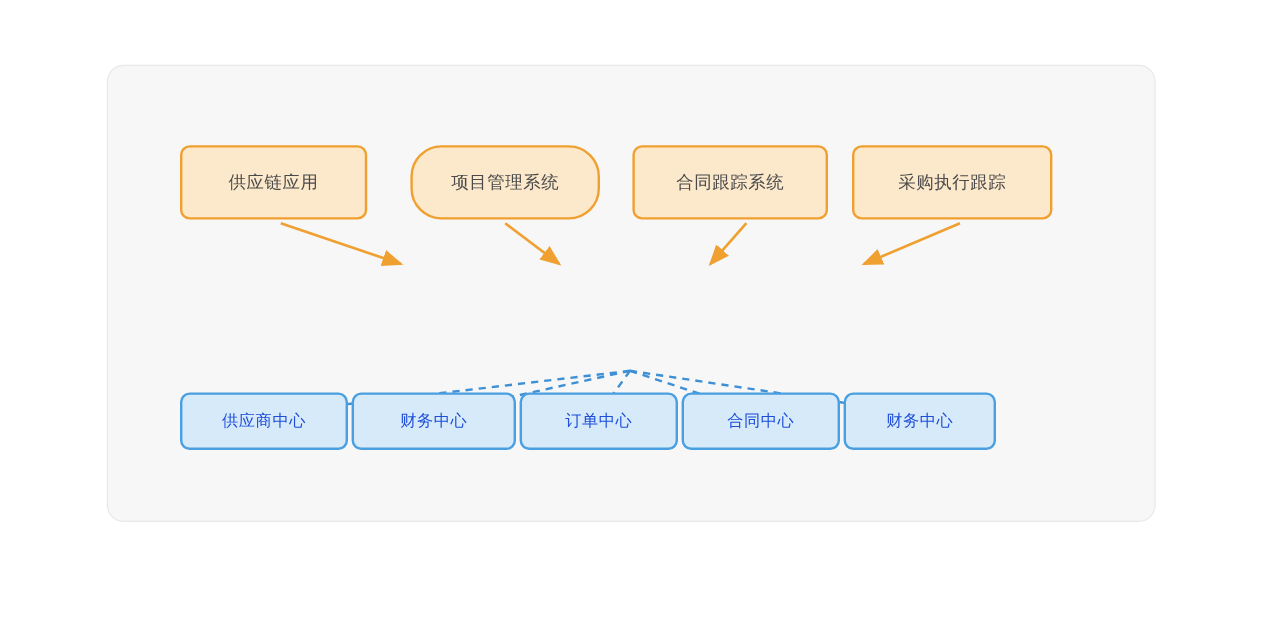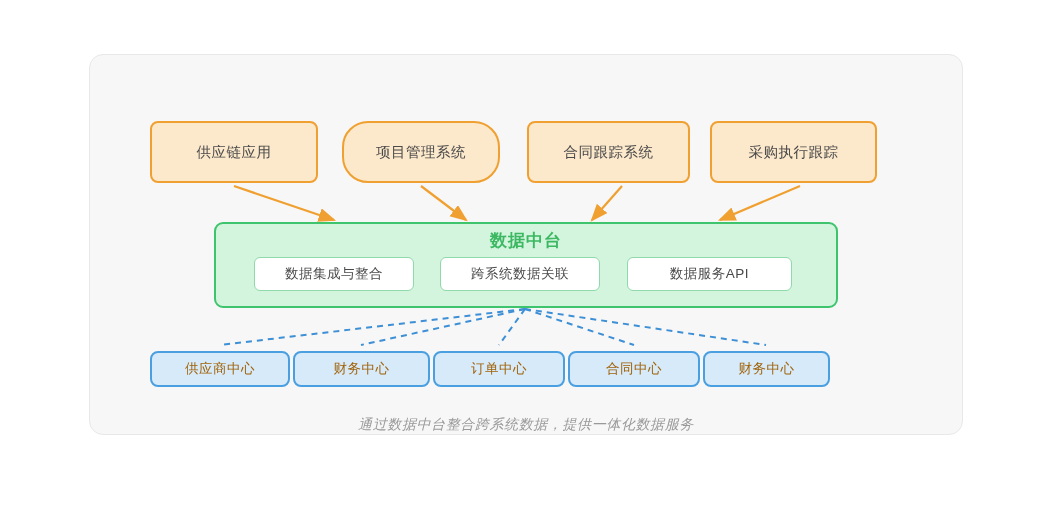--- a/index.html
+++ b/index.html
@@ -86,30 +86,30 @@
     display: flex;
     align-items: center;
     justify-content: center;
     color: #4a4a4a;
     font-size: 13.5px;
     letter-spacing: 0.5px;
   }
   
   .dom-box {
     position: absolute;
-    top: 351px;
-    height: 36px;
+    top: 327px;
+    height: 48px;
     background: #d6eafa;
     border: 2px solid #4a9fe0;
     border-radius: 8px;
     box-sizing: border-box;
     display: flex;
     align-items: center;
     justify-content: center;
-    color: #a16207;
+    color: #1d4ed8;
     font-size: 13.5px;
     letter-spacing: 0.5px;
   }
   
   #caption {
     position: absolute;
     left: 89px;
     top: 416px;
     width: 874px;
     text-align: center;
@@ -141,62 +141,47 @@
     <g id="dashed-group">
         <line x1="525" y1="309" x2="220" y2="345" stroke="#3d8fd6" stroke-width="2" stroke-dasharray="6,5"></line>
         <line x1="525" y1="309" x2="361" y2="345" stroke="#3d8fd6" stroke-width="2" stroke-dasharray="6,5"></line>
         <line x1="525" y1="309" x2="499" y2="345" stroke="#3d8fd6" stroke-width="2" stroke-dasharray="6,5"></line>
         <line x1="525" y1="309" x2="634" y2="345" stroke="#3d8fd6" stroke-width="2" stroke-dasharray="6,5"></line>
         <line x1="525" y1="309" x2="766" y2="345" stroke="#3d8fd6" stroke-width="2" stroke-dasharray="6,5"></line>
       </g>
   </svg>
 
   <div id="src-layer">
-      <div class="src-box" style="left: 150px; width: 168px; font-family: Liberation Serif, serif;">
+      <div class="src-box" style="left: 150px; width: 156px; font-family: Liberation Serif, serif;">
         <span>供应链应用</span>
       </div>
       <div class="src-box" style="left: 342px; width: 158px; border-radius: 26px;">
         <span>项目管理系统</span>
       </div>
       <div class="src-box" style="left: 527px; width: 163px;">
         <span>合同跟踪系统</span>
       </div>
       <div class="src-box" style="left: 710px; width: 167px;">
         <span>采购执行跟踪</span>
       </div>
     </div>
 
-  <div id="platform">
-    <div id="platform-title">数据中台</div>
-    <div id="chip-layer">
-        <div class="chip" style="left: 38px; width: 160px;">
-          <span>数据集成与整合</span>
-        </div>
-        <div class="chip" style="left: 224px; width: 160px;">
-          <span>跨系统数据关联</span>
-        </div>
-        <div class="chip" style="left: 411px; width: 165px;">
-          <span>数据服务API</span>
-        </div>
-      </div>
-  </div>
 
   <div id="dom-layer">
       <div class="dom-box" style="left: 150px; width: 140px;">
         <span>供应商中心</span>
       </div>
       <div class="dom-box" style="left: 293px; width: 137px;">
         <span>财务中心</span>
       </div>
       <div class="dom-box" style="left: 433px; width: 132px;">
         <span>订单中心</span>
       </div>
       <div class="dom-box" style="left: 568px; width: 132px;">
         <span>合同中心</span>
       </div>
       <div class="dom-box" style="left: 703px; width: 127px;">
         <span>财务中心</span>
       </div>
     </div>
 
-  <div id="caption">通过数据中台整合跨系统数据，提供一体化数据服务</div>
 
 </div>
 
 </body></html>

